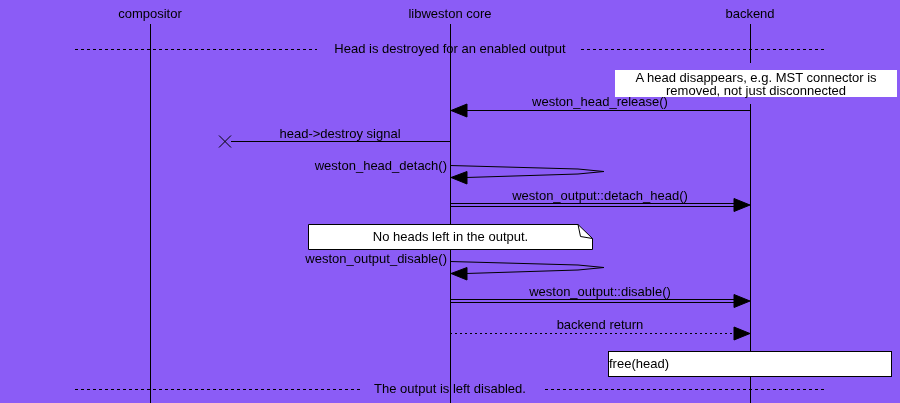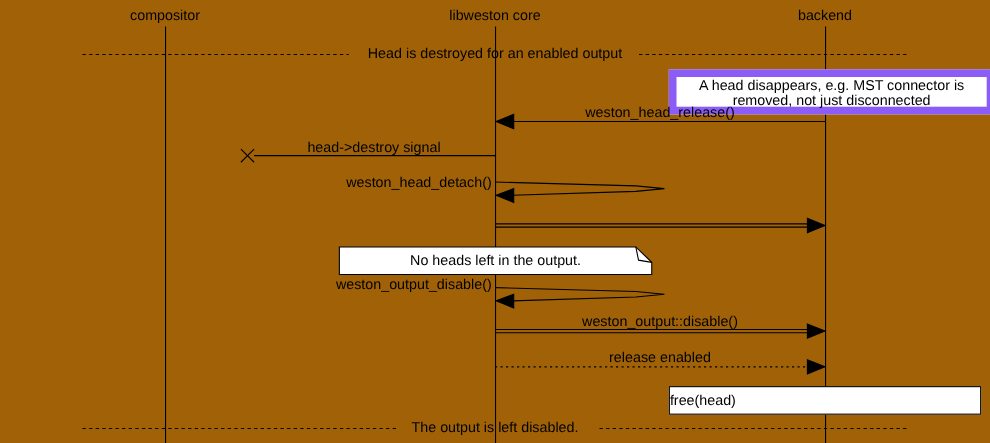--- a/index.html
+++ b/index.html
@@ -1,17 +1,17 @@
 <!DOCTYPE html>
 <html><head>
 <meta charset="utf-8">
 <style>
   html,body{margin:0;padding:0;background:#fff;}
   #canvas{
-    position:relative;width:900px;height:403px;background:#a16207;overflow:hidden;
+    position:relative;width:900px;height:403px;background:#8b5cf6;overflow:hidden;
     font-family:"Liberation Sans","DejaVu Sans",sans-serif;color:#000;
   }
   #lines{position:absolute;left:0;top:0;z-index:1;}
   #lines line, #lines polyline{stroke:#000;stroke-width:1;fill:none;}
   #lines polygon.head{fill:#000;stroke:#000;}
   #lines .dash{stroke-dasharray:3,3;}
   #lines .dot{stroke-dasharray:2,3;}
   #lines polygon.noteshape{fill:#fff;stroke:#000;stroke-width:1;}
   .txt{position:absolute;z-index:2;font-size:13px;line-height:14px;white-space:nowrap;text-align:center;}
   .plabel{position:absolute;z-index:2;top:6px;width:120px;text-align:center;font-size:13px;}
@@ -76,21 +76,22 @@
   <div class="plabel" style="left:690px">backend</div>
 
   <div class="txt ctr" style="left:300px;top:42px;width:300px">Head is destroyed for an enabled output</div>
   <div class="txt ctr" style="left:300px;top:382px;width:300px">The output is left disabled.</div>
 
   <div class="boxnote" style="left:608px;top:63px;width:282px;height:26px;padding-top:1px">A head disappears, e.g. MST connector is removed, not just disconnected</div>
 
   <div class="txt ctr" style="left:450px;top:95px;width:300px">weston_head_release()</div>
   <div class="txt" style="left:230px;top:127px;width:220px">head-&gt;destroy signal</div>
   <div class="txt rgt" style="left:245px;top:159px;width:202px">weston_head_detach()</div>
+  <div class="txt ctr" style="left:450px;top:189px;width:300px">weston_output::detach_head()</div>
   <div class="txt rgt" style="left:245px;top:252px;width:202px">weston_output_disable()</div>
   <div class="txt ctr" style="left:450px;top:285px;width:300px">weston_output::disable()</div>
-  <div class="txt ctr" style="left:450px;top:318px;width:300px">release enabled</div>
+  <div class="txt ctr" style="left:450px;top:318px;width:300px">backend return</div>
 
   <div class="txt ctr" style="left:308px;top:230px;width:285px">No heads left in the output.</div>
 
   <div class="freebox" style="left:608px;top:351px;width:282px;height:24px;line-height:24px">free(head)</div>
 
 </div>
 
 </body></html>

